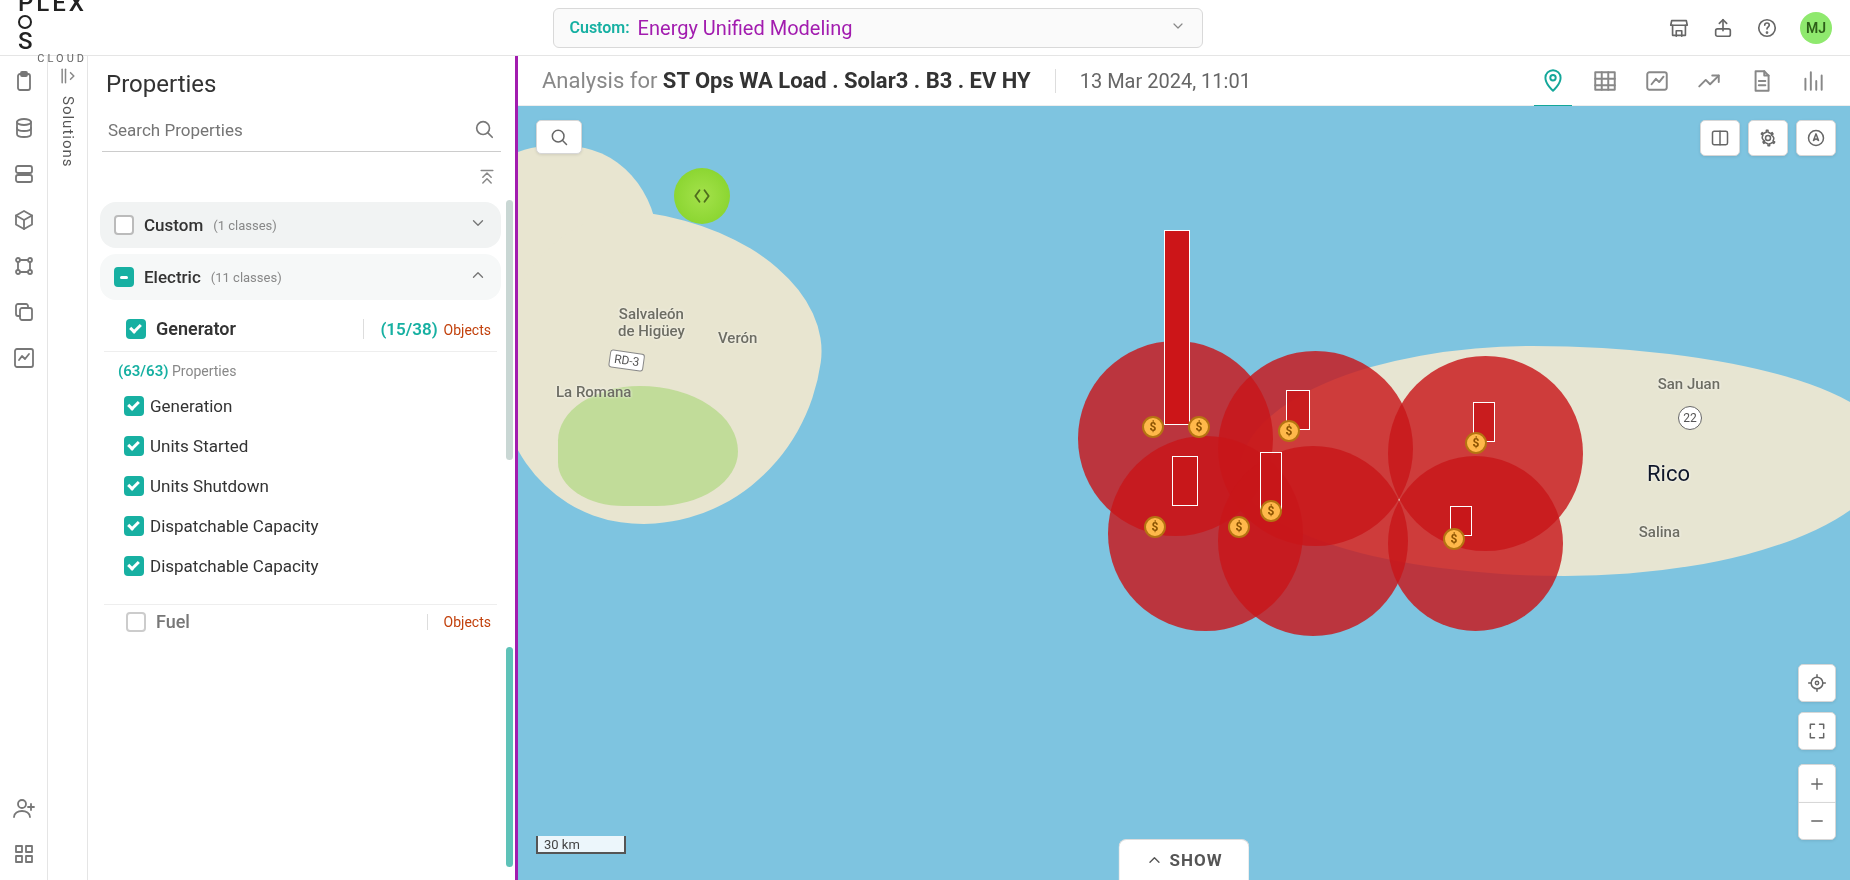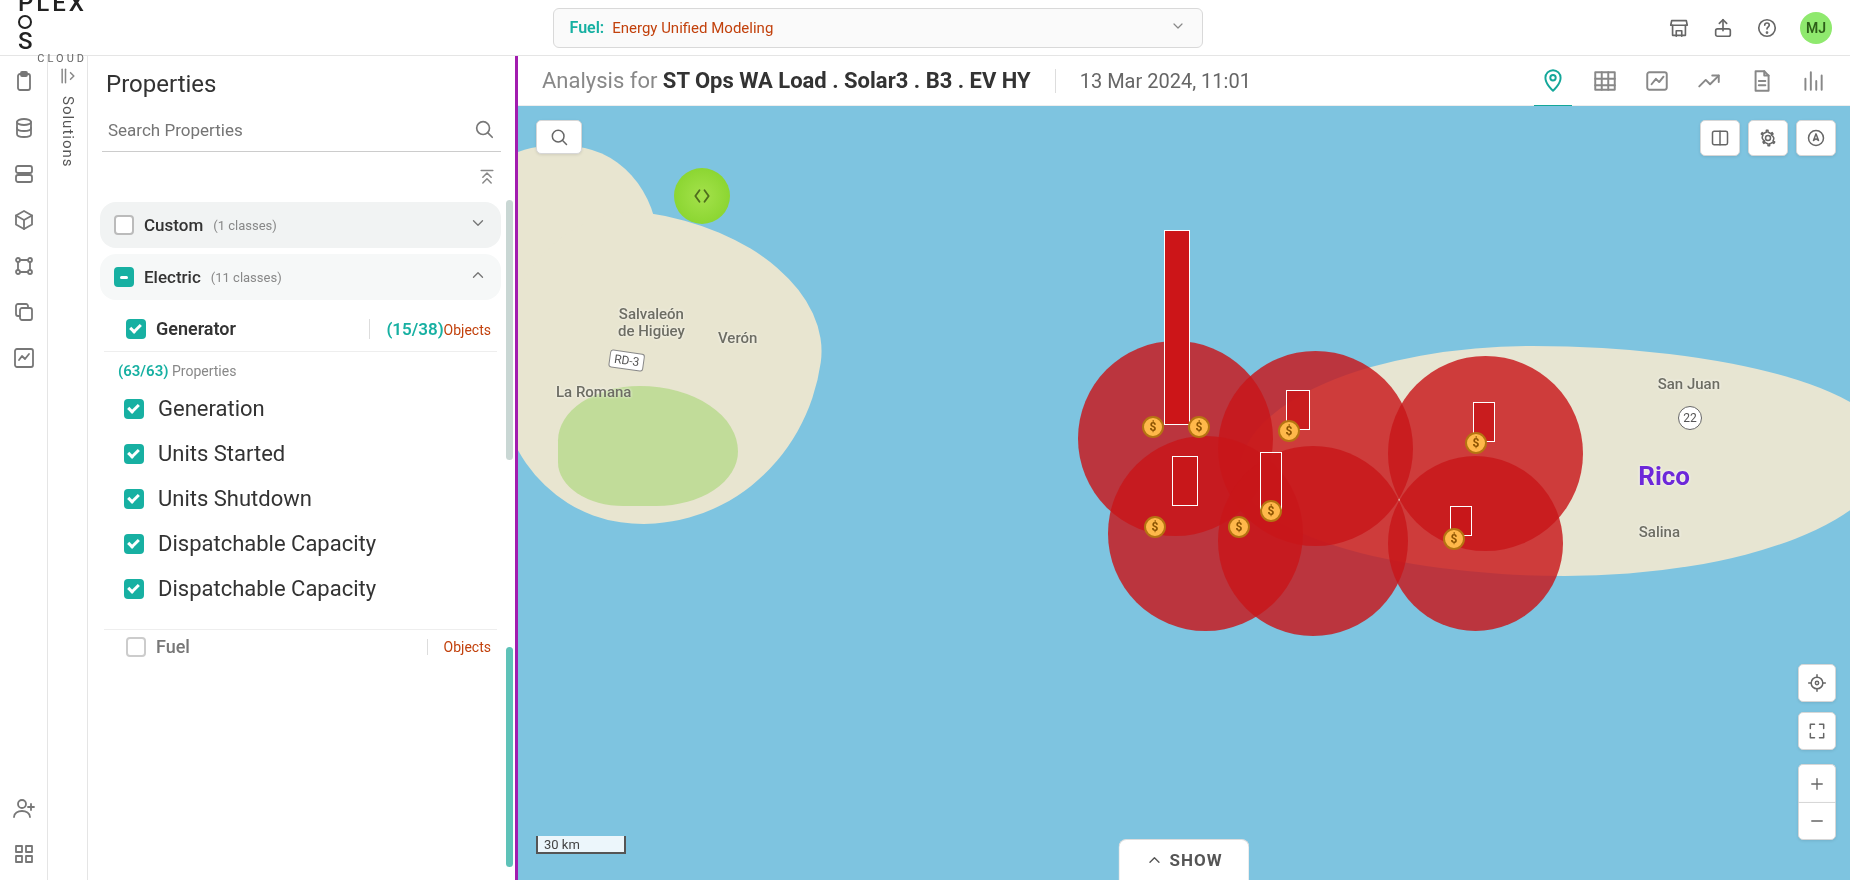--- a/index.html
+++ b/index.html
@@ -25,21 +25,21 @@
     height: 40px;
     border: 1px solid #d9d9d9;
     border-radius: 6px;
     display: flex;
     align-items: center;
     padding: 0 16px;
     gap: 8px;
     background: #fafafa;
   }
   .study-pill .label { color:#16b0a2; font-weight:600; font-size:16px;}
-  .study-pill .value { color:#c2410c; font-size:15px;}
+  .study-pill .value { color:#a21caf; font-size:20px;}
   .study-pill .chev { margin-left:auto; color:#888;}
   .topbar-right { display:flex; align-items:center; gap:22px; }
   .topbar-right .ticn { width:22px; height:22px; color:#666; cursor:pointer; display:flex; align-items:center; justify-content:center;}
   .avatar { width:32px; height:32px; border-radius:50%; background:#8fe96e; color:#2d5e18; font-weight:600; display:flex; align-items:center; justify-content:center; font-size:14px;}
 
   
   .body { display:flex; height: calc(880px - 56px); }
 
   
   .rail { width:48px; border-right:1px solid #e5e5e5; display:flex; flex-direction:column; align-items:center; padding-top:14px; gap:22px; }
@@ -83,26 +83,26 @@
   .group-row .gname { font-weight:500;}
   .group-row .gmeta { font-size:13px; color:#888;}
   .group-row .chev { margin-left:auto; color:#777;}
   .class-row {
     display:flex; align-items:center; gap:10px; padding:12px 6px 12px 22px; border-bottom:1px solid #eee;
     margin:0 8px; font-size:18px;
   }
   .class-row .cbox { width:20px; height:20px; border-radius:4px; background:#17b0a2; position:relative;}
   .class-row .cbox::after { content:''; position:absolute; left:4px; top:5px; width:8px; height:4px; border-left:3px solid #fff; border-bottom:3px solid #fff; transform:rotate(-45deg);}
   .class-row .cname { font-weight:600; color:#333;}
-  .class-row .objs { margin-left:auto; display:flex; align-items:baseline; border-left:1px solid #ddd; padding-left:16px;}
+  .class-row .objs { margin-left:auto; display:flex; align-items:baseline; gap:6px; border-left:1px solid #ddd; padding-left:16px;}
   .class-row .objs .cnt { color:#17b0a2; font-weight:600; font-size:17px;}
   .class-row .objs .lbl { font-size:14px; color:#c2410c;}
   .prop-count { padding:10px 6px 6px 22px; font-size:14px; color:#888;}
   .prop-count .cnt { color:#17b0a2; font-weight:600; font-size:15px;}
-  .prop-item { display:flex; align-items:center; gap:14px; padding:10px 6px 10px 28px; font-size:22px; color:#333;}
+  .prop-item { display:flex; align-items:center; gap:6px; padding:10px 6px 10px 28px; font-size:17px; color:#333;}
   .prop-item .cbox { width:20px; height:20px; border-radius:4px; background:#17b0a2; position:relative;}
   .prop-item .cbox::after { content:''; position:absolute; left:4px; top:5px; width:8px; height:4px; border-left:3px solid #fff; border-bottom:3px solid #fff; transform:rotate(-45deg);}
   .class-row.faded .cbox { background:#fff; border:2px solid #ccc;}
   .class-row.faded .cbox::after { display:none;}
   .class-row.faded .cname { font-weight:500; color:#777;}
   .class-row.faded { border-top:1px solid #eee; border-bottom:none; margin-top:18px; padding-top:6px;}
 
   
   .main { flex:1; display:flex; flex-direction:column; }
   .main-header {
@@ -128,21 +128,21 @@
   }
   .land1b { position:absolute; left:-60px; top:40px; width:200px; height:220px; background:#e8e5d0; border-radius:50% 50% 60% 40%;}
   .land-green { position:absolute; left:40px; top:280px; width:180px; height:120px; background:#b6d98b; border-radius:50% 60% 50% 40%; opacity:.8;}
   .land1 .rd { position:absolute; left:110px; top:140px; font-size:12px; background:#fff; border:1px solid #888; padding:1px 4px; border-radius:3px; color:#555;}
   .land-label { position:absolute; font-size:15px; color:#6d6d63; font-weight:500; text-align:center; line-height:1.15; text-shadow:0 0 3px #fff;}
   .land2 {
     position:absolute; right:-40px; top:240px; width:650px; height:230px;
     background:#e7e5d2; border-radius:45% 55% 50% 50% / 55% 45% 55% 45%;
   }
   .hwy { position:absolute; font-size:12px; color:#555; background:#fff; border:1.5px solid #666; border-radius:50%; width:24px; height:24px; display:flex; align-items:center; justify-content:center;}
-  .land2-label { position:absolute; font-size:26px; color:#6d28d9; font-weight:700; text-shadow:0 0 3px #fff;}
+  .land2-label { position:absolute; font-size:22px; color:#0f172a; font-weight:400; text-shadow:0 0 3px #fff;}
   
   .blob { position:absolute; background:rgba(200,22,26,.82); border-radius:50%; }
   .gen-rect { position:absolute; border:1.5px solid #fff; background:rgba(200,22,26,.85);}
   .coin { position:absolute; width:22px; height:22px; border-radius:50%; background:#ffb84a; border:2px solid #b57412; display:flex; align-items:center; justify-content:center; font-size:12px; color:#8a5200; font-weight:700;}
   
   .cursor-dot {
     position:absolute; width:56px; height:56px; border-radius:50%;
     background:radial-gradient(circle,#a4e24b 0%,#8cd632 70%,rgba(140,214,50,.4) 100%);
     display:flex; align-items:center; justify-content:center; color:#4f6e1d;
   }
@@ -172,21 +172,21 @@
 </head>
 <body>
 
 <div class="topbar">
   <div class="logo">
     <span class="main">PLEX<span class="o"></span>S</span>
     <span class="sub">CLOUD</span>
   </div>
 
   <div class="study-pill">
-    <span class="label">Fuel:</span>
+    <span class="label">Custom:</span>
     <span class="value">Energy Unified Modeling</span>
     <span class="chev">
       <svg width="16" height="16" viewBox="0 0 24 24">
           <polyline points="6 9 12 15 18 9"></polyline>
         </svg>
     </span>
   </div>
 
   <div class="topbar-right">
     <span class="ticn">

